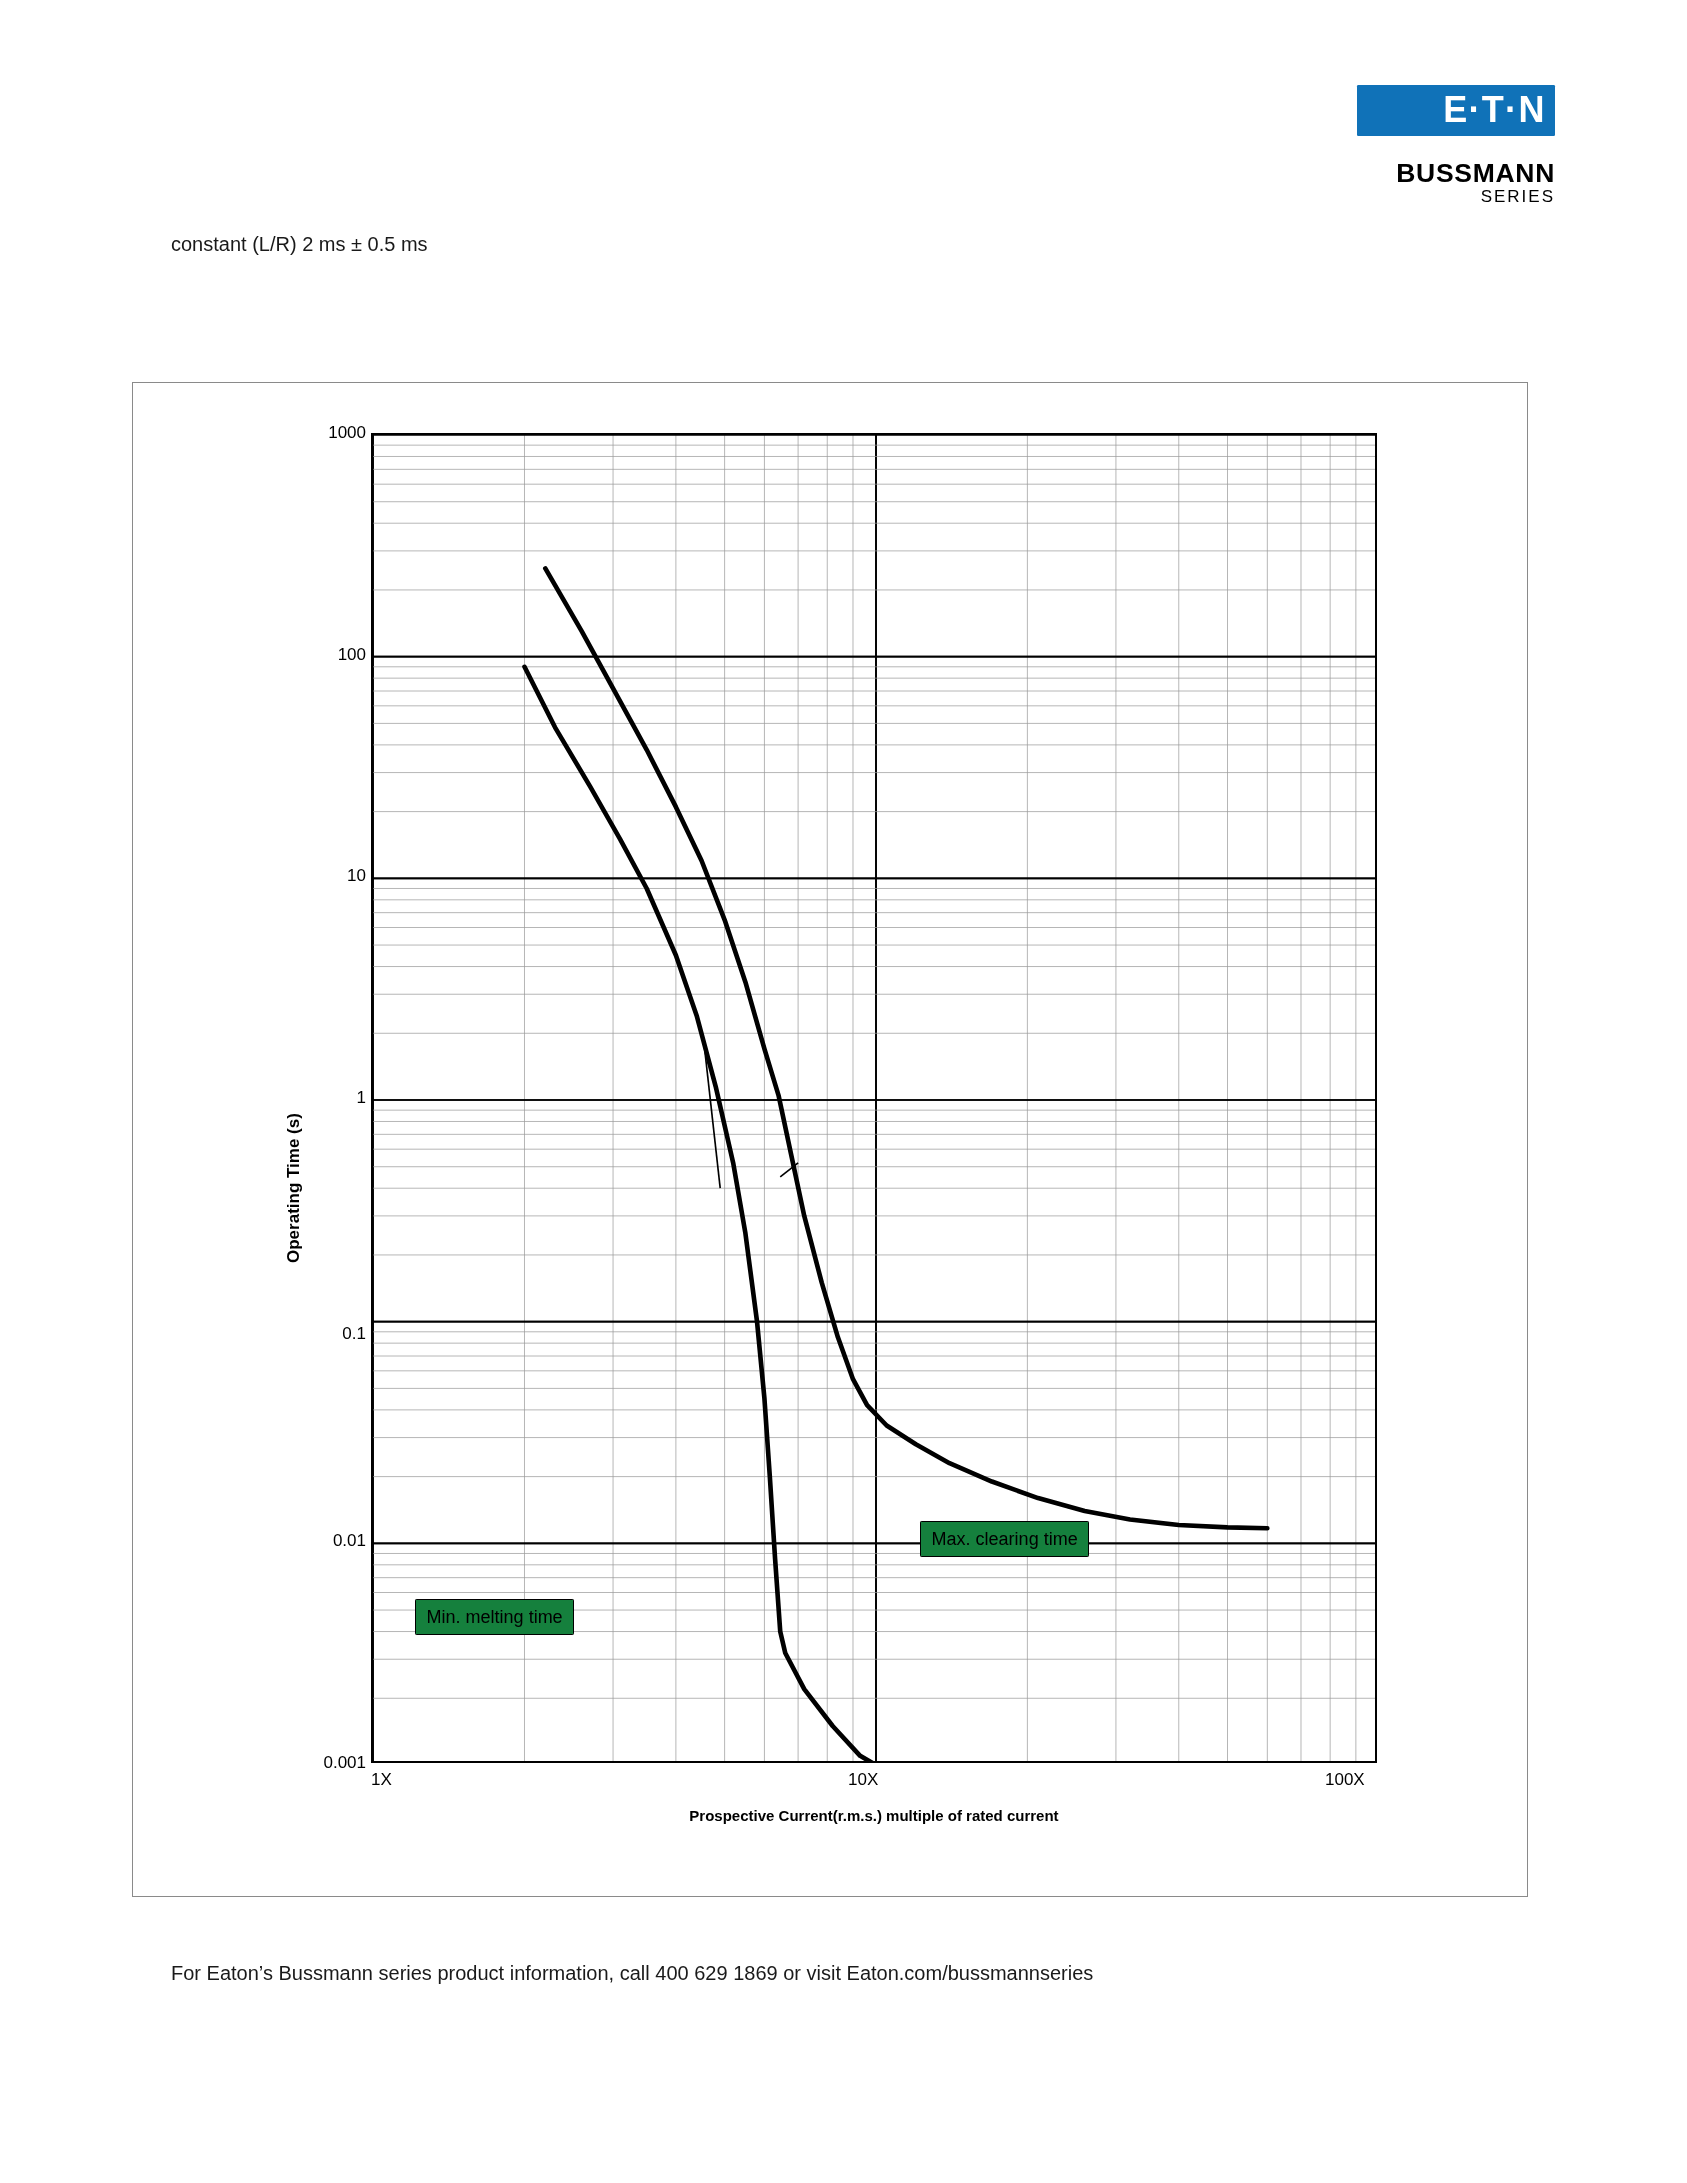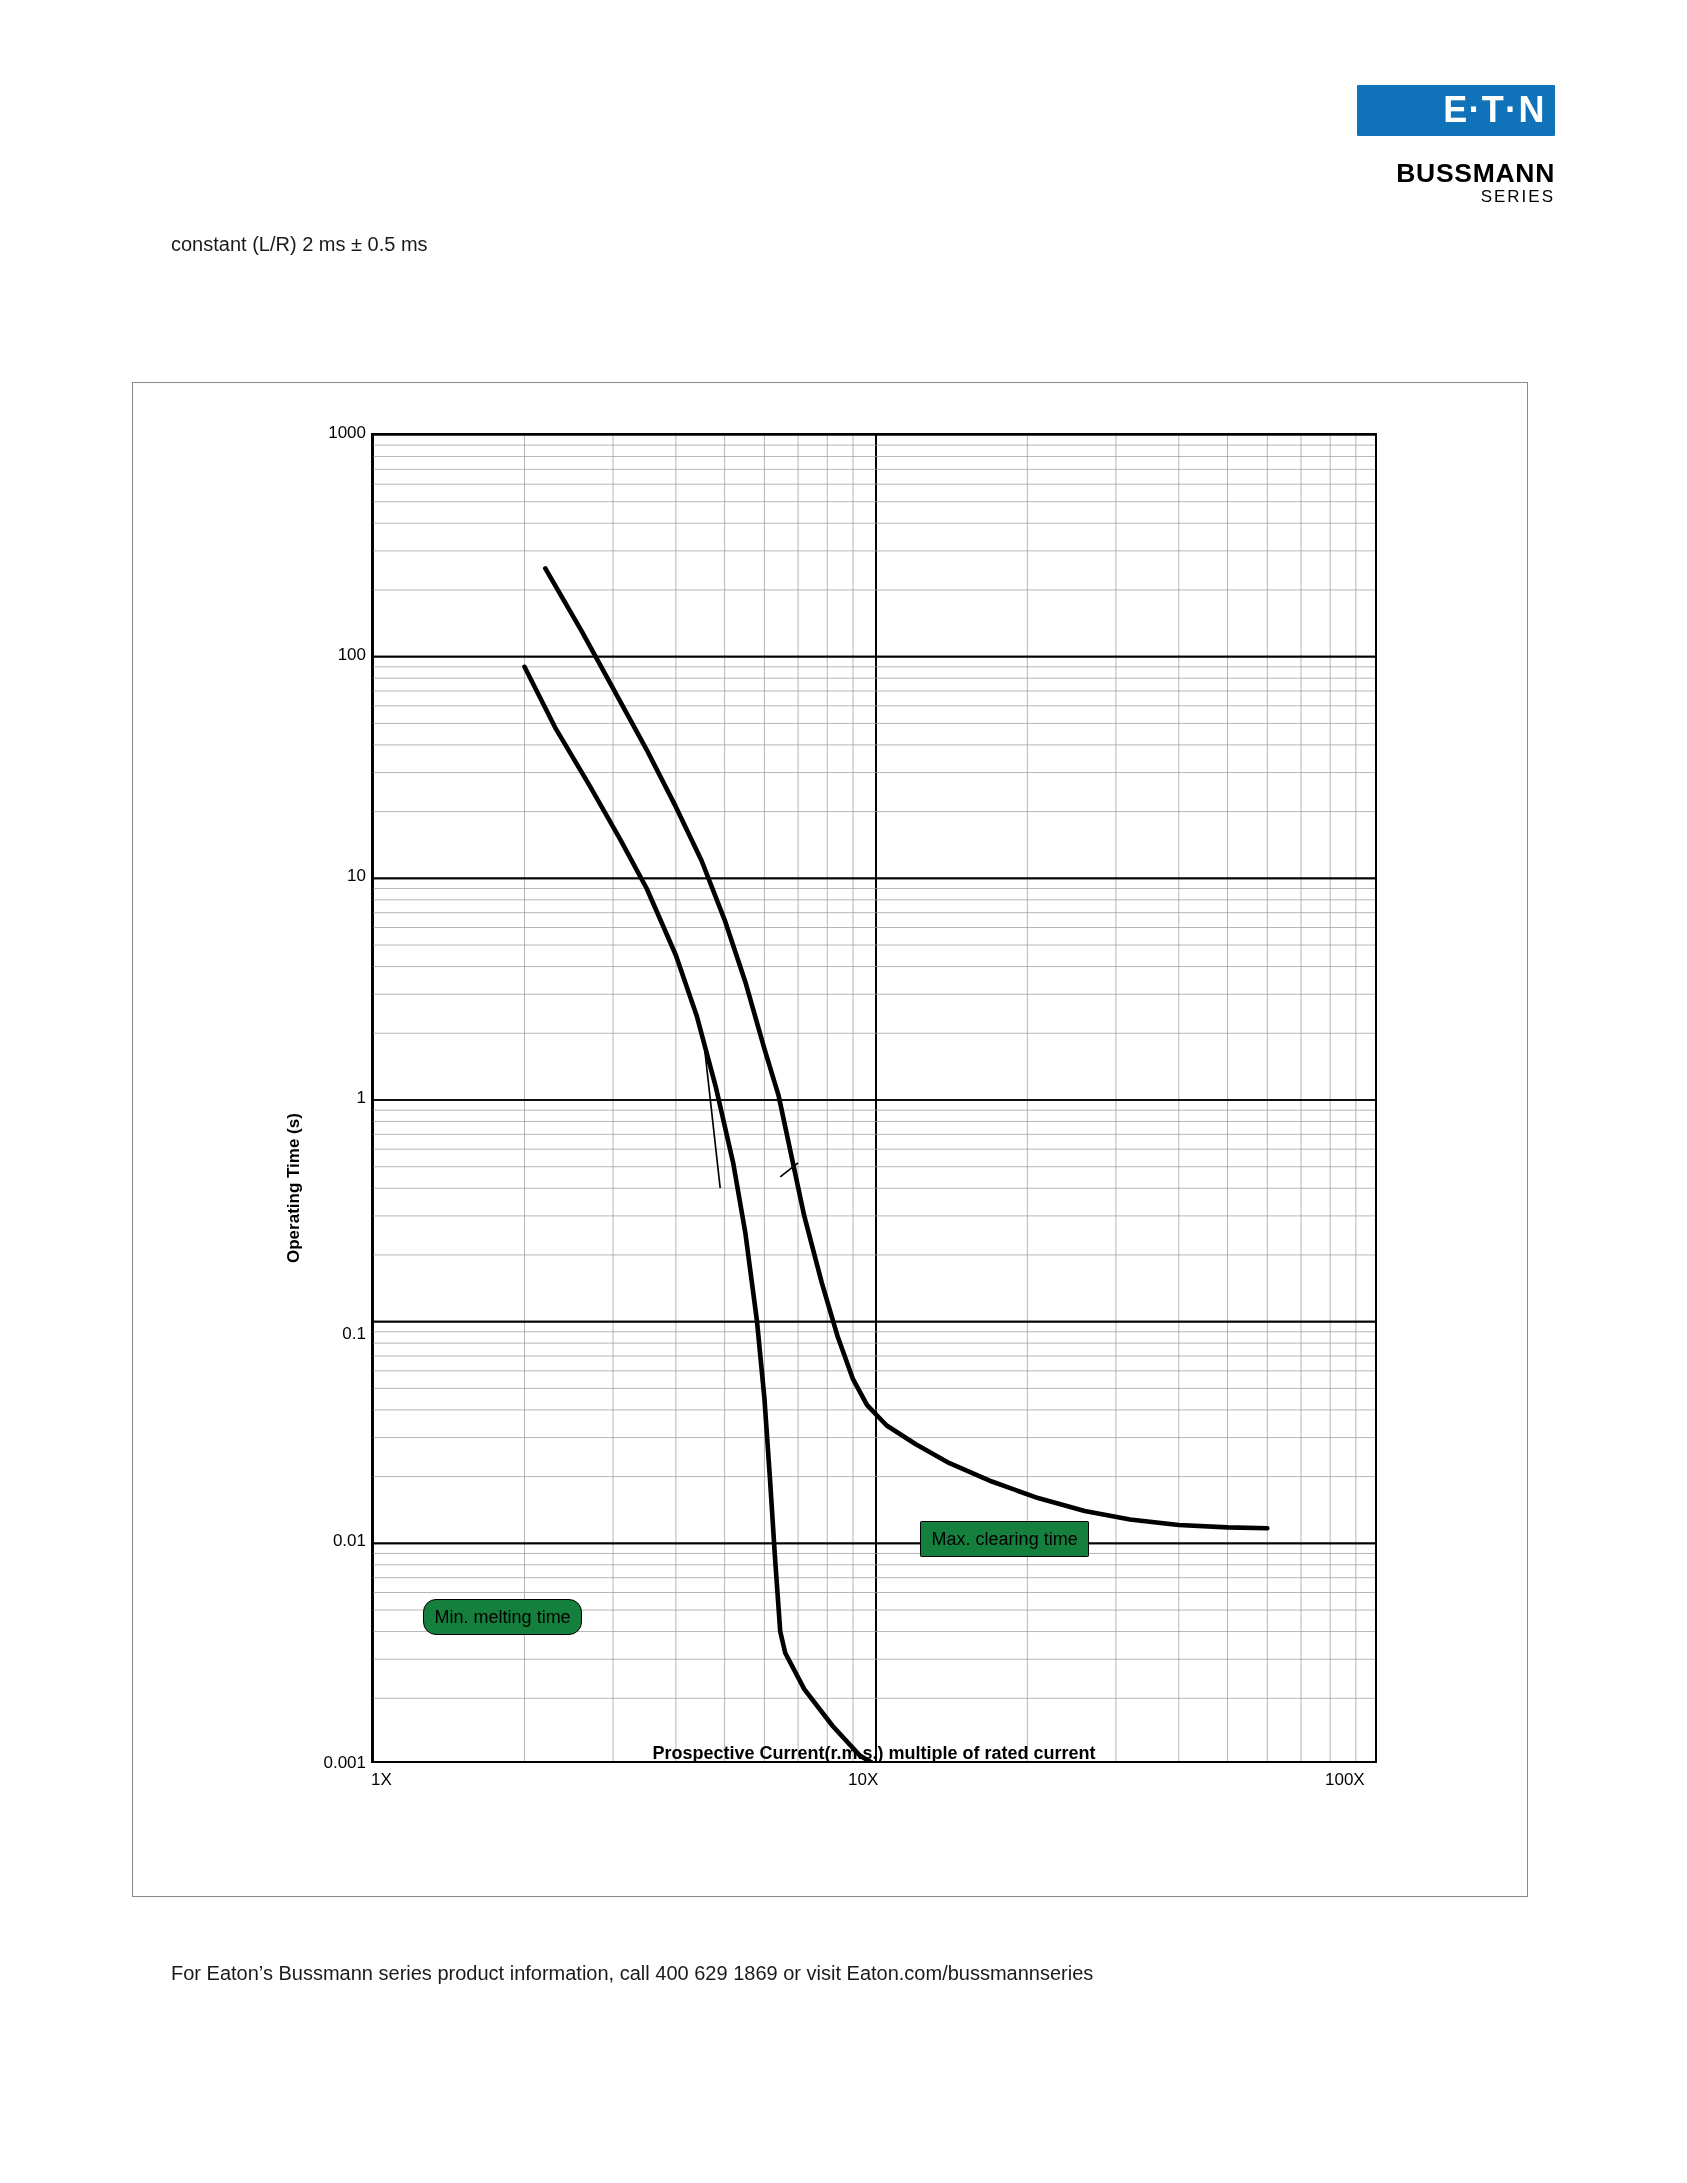--- a/index.html
+++ b/index.html
@@ -105,24 +105,24 @@
     transform: rotate(-90deg);
     transform-origin: left top;
     font-size: 17px;
     font-weight: bold;
     white-space: nowrap;
   }
   
   .xlabel {
     position: absolute;
     left: 238px;
-    top: 1360px;
+    top: 1424px;
     width: 1006px;
     text-align: center;
-    font-size: 18px;
+    font-size: 15px;
     font-weight: bold;
   }
 
   .ytick {
     position: absolute;
     right: 0;
     width: 93px;
     text-align: right;
     font-size: 17px;
     transform: translateY(-50%);
@@ -147,21 +147,21 @@
   .callout {
     position: absolute;
     border: 1.3px solid #000;
     background: #15803d;
     font-size: 18px;
     padding: 6.6px 10.6px;
     white-space: nowrap;
     border-radius: 1.3px;
   }
   #callout-max { left: 787px; top: 1138px; }
-  #callout-min { left: 290px; top: 1216px; border-radius: 13px; }
+  #callout-min { left: 282px; top: 1216px; }
 
   .footer {
     position: absolute;
     left: 171px;
     top: 1962px;
     font-size: 20px;
     color: #1a1a1a;
   }
 </style>
 </head>

